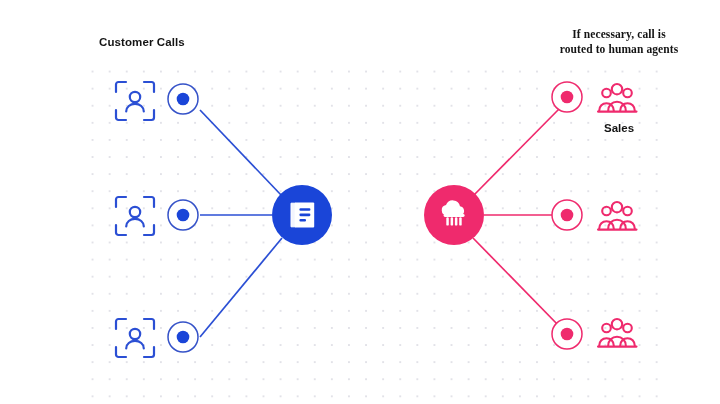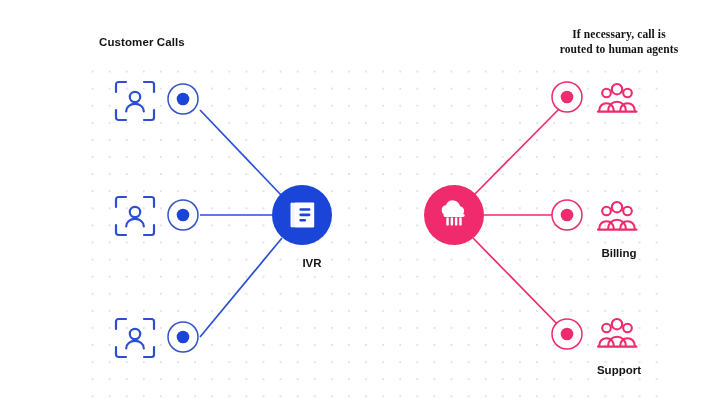--- a/index.html
+++ b/index.html
@@ -171,21 +171,20 @@
       <path d="M5 4.2h4.2v23.6H5z" fill="#ffffff" opacity=".95"></path>
       <path d="M9 3.4h18.2a1 1 0 0 1 1 1v23.2a1 1 0 0 1-1 1H9z" fill="#ffffff"></path>
       <g fill="#1a45d8">
         <rect x="13.4" y="9.2" width="11" height="2.6" rx="1.1"></rect>
         <rect x="13.4" y="14.6" width="11" height="2.6" rx="1.1"></rect>
         <rect x="13.4" y="20" width="6.6" height="2.6" rx="1.1"></rect>
       </g>
       <path d="M5 4.2h4.2v23.6H5z" fill="none" stroke="#ffffff" stroke-width="1"></path>
     </svg>
   </div>
-  <div class="node-label" id="label-ivr">IVR</div>
 
   <div class="hub" id="hub-menu">
     <svg width="34" height="34" viewBox="0 0 34 34">
       <path d="M9.6 17.4a5.2 5.2 0 0 1-.6-10.3 7.3 7.3 0 0 1 14 1.2 4.8 4.8 0 0 1 1.3 9.1z" fill="#ffffff"></path>
       <rect x="6.6" y="16.1" width="21" height="2.9" rx="1.4" fill="#ffffff"></rect>
       <g fill="#ffffff">
         <rect x="9.3" y="19.2" width="2.5" height="8.4" rx="1.2"></rect>
         <rect x="13.6" y="19.2" width="2.5" height="8.4" rx="1.2"></rect>
         <rect x="17.9" y="19.2" width="2.5" height="8.4" rx="1.2"></rect>
         <rect x="22.2" y="19.2" width="2.5" height="8.4" rx="1.2"></rect>
@@ -210,40 +209,39 @@
     <g fill="none" stroke="#ef2a6d" stroke-width="2.1" stroke-linecap="round" stroke-linejoin="round">
       <path d="M14.5 16.3a4.3 4.3 0 1 1 0-8.6 4.3 4.3 0 0 1 0 8.6z"></path>
       <path d="M7.2 29.8c0-4.5 3.2-7.6 7.3-7.6s7.3 3.1 7.3 7.6"></path>
       <path d="M35.5 16.3a4.3 4.3 0 1 1 0-8.6 4.3 4.3 0 0 1 0 8.6z"></path>
       <path d="M28.2 29.8c0-4.5 3.2-7.6 7.3-7.6s7.3 3.1 7.3 7.6"></path>
       <path d="M25 13.4a5.2 5.2 0 1 1 0-10.4 5.2 5.2 0 0 1 0 10.4z"></path>
       <path d="M16.2 29.8c0-5.2 3.9-9 8.8-9s8.8 3.8 8.8 9"></path>
       <path d="M6 30.6h38.5"></path>
     </g>
   </svg>
+  <div class="node-label" id="label-sales">Sales</div>
 
   <svg class="agents-icon" style="left:578px; top:199px;" width="50" height="42" viewBox="0 0 50 42">
     <g fill="none" stroke="#ef2a6d" stroke-width="2.1" stroke-linecap="round" stroke-linejoin="round">
       <path d="M14.5 16.3a4.3 4.3 0 1 1 0-8.6 4.3 4.3 0 0 1 0 8.6z"></path>
       <path d="M7.2 29.8c0-4.5 3.2-7.6 7.3-7.6s7.3 3.1 7.3 7.6"></path>
       <path d="M35.5 16.3a4.3 4.3 0 1 1 0-8.6 4.3 4.3 0 0 1 0 8.6z"></path>
       <path d="M28.2 29.8c0-4.5 3.2-7.6 7.3-7.6s7.3 3.1 7.3 7.6"></path>
       <path d="M25 13.4a5.2 5.2 0 1 1 0-10.4 5.2 5.2 0 0 1 0 10.4z"></path>
       <path d="M16.2 29.8c0-5.2 3.9-9 8.8-9s8.8 3.8 8.8 9"></path>
       <path d="M6 30.6h38.5"></path>
     </g>
   </svg>
-  <div class="node-label" id="label-billing">Billing</div>
 
   <svg class="agents-icon" style="left:578px; top:316px;" width="50" height="42" viewBox="0 0 50 42">
     <g fill="none" stroke="#ef2a6d" stroke-width="2.1" stroke-linecap="round" stroke-linejoin="round">
       <path d="M14.5 16.3a4.3 4.3 0 1 1 0-8.6 4.3 4.3 0 0 1 0 8.6z"></path>
       <path d="M7.2 29.8c0-4.5 3.2-7.6 7.3-7.6s7.3 3.1 7.3 7.6"></path>
       <path d="M35.5 16.3a4.3 4.3 0 1 1 0-8.6 4.3 4.3 0 0 1 0 8.6z"></path>
       <path d="M28.2 29.8c0-4.5 3.2-7.6 7.3-7.6s7.3 3.1 7.3 7.6"></path>
       <path d="M25 13.4a5.2 5.2 0 1 1 0-10.4 5.2 5.2 0 0 1 0 10.4z"></path>
       <path d="M16.2 29.8c0-5.2 3.9-9 8.8-9s8.8 3.8 8.8 9"></path>
       <path d="M6 30.6h38.5"></path>
     </g>
   </svg>
-  <div class="node-label" id="label-support">Support</div>
 
 </div>
 
 </body></html>

